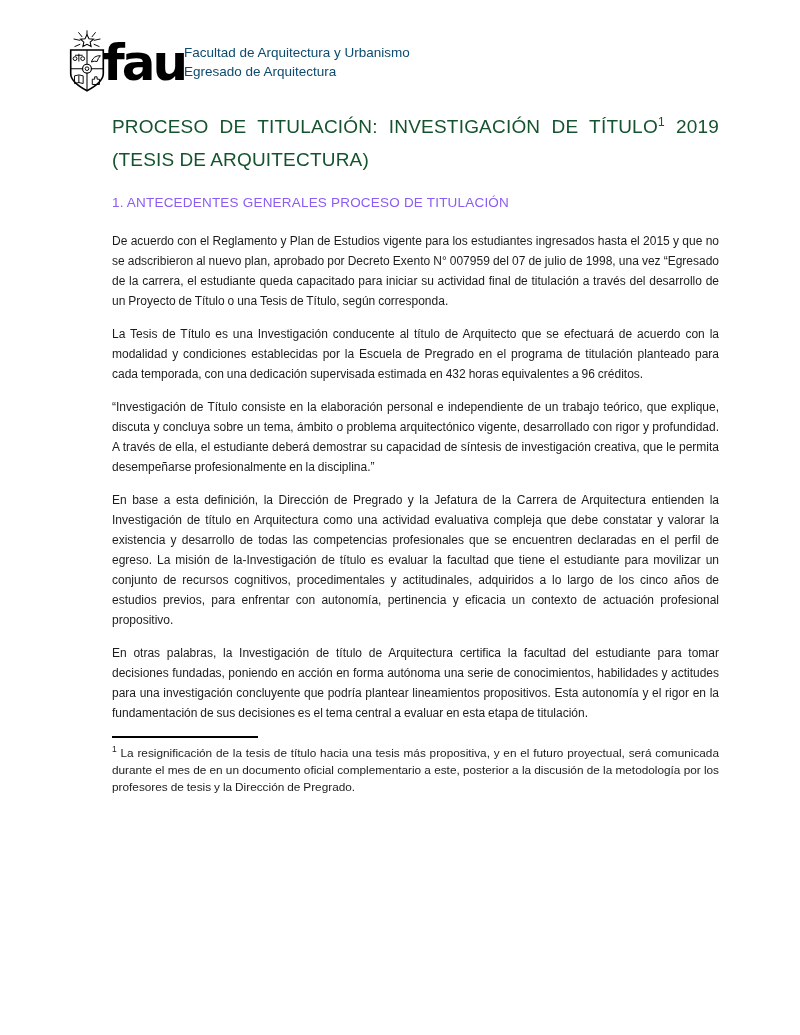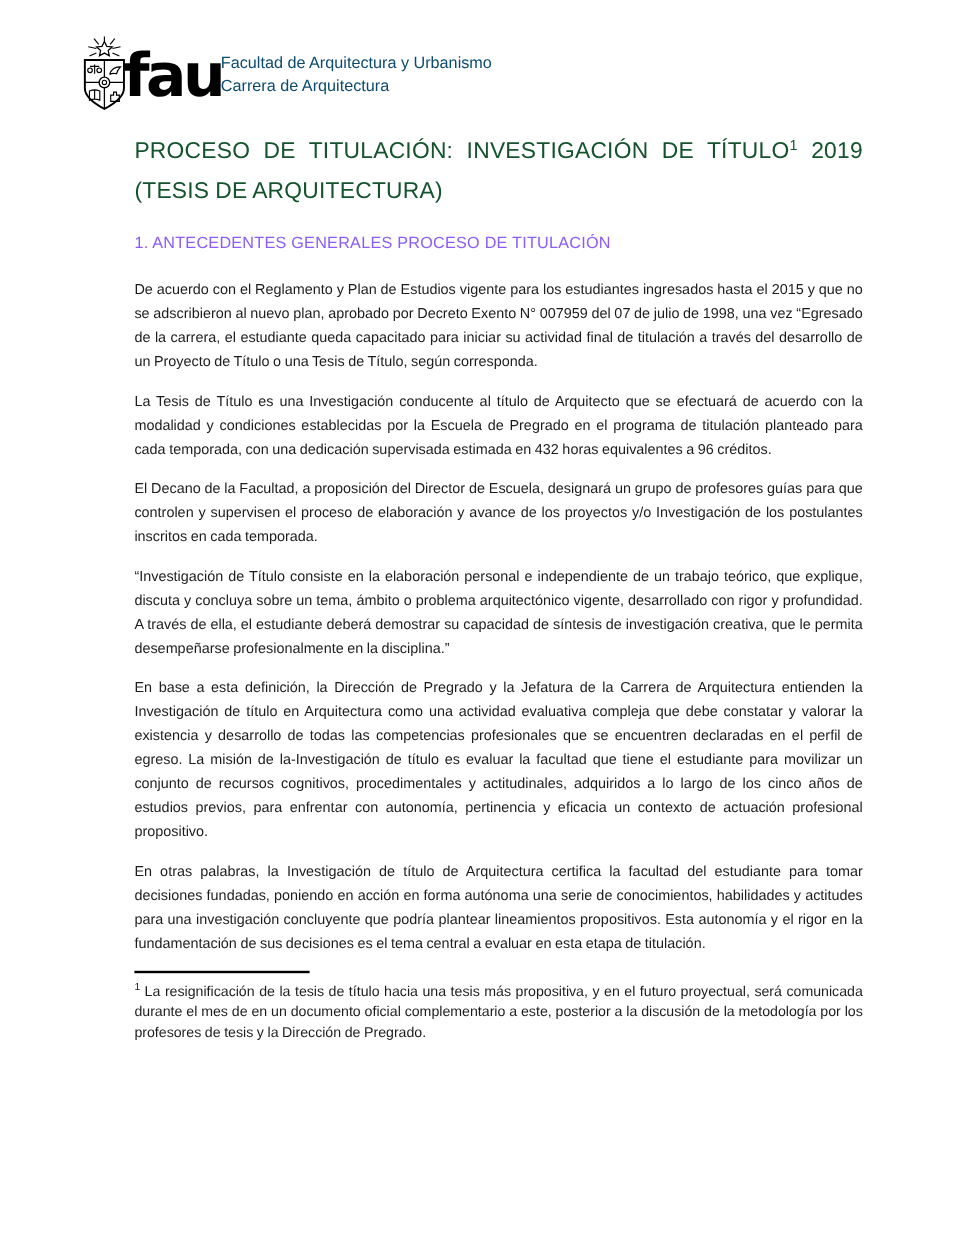--- a/index.html
+++ b/index.html
@@ -145,34 +145,33 @@
       </g>
 
       <circle cx="24" cy="41" r="4.6" fill="#fff" stroke="#000" stroke-width="1.2"></circle>
       <circle cx="24" cy="41" r="1.9" fill="none" stroke="#000" stroke-width="1"></circle>
     </svg>
 
     <div class="fau-logotype">fau</div>
 
     <div class="header-text">
       <div>Facultad de Arquitectura y Urbanismo</div>
-      <div>Carrera de Arquitectura</div>
+      <div>Egresado de Arquitectura</div>
     </div>
   </div>
 
   <div class="content">
 
     <h1 class="doc-title"><span>PROCESO DE TITULACIÓN: INVESTIGACIÓN DE TÍTULO</span><sup>1</sup> <span>2019 (TESIS DE ARQUITECTURA)</span></h1>
 
     <h2 class="section-heading">1. ANTECEDENTES GENERALES PROCESO DE TITULACIÓN</h2>
 
     <div class="body-paragraphs">
       <p>De acuerdo con el Reglamento y Plan de Estudios vigente para los estudiantes ingresados hasta el 2015 y que no se adscribieron al nuevo plan, aprobado por Decreto Exento N° 007959 del 07 de julio de 1998, una vez “Egresado de la carrera, el estudiante queda capacitado para iniciar su actividad final de titulación a través del desarrollo de un Proyecto de Título o una Tesis de Título, según corresponda.</p>
       <p>La Tesis de Título es una Investigación conducente al título de Arquitecto que se efectuará de acuerdo con la modalidad y condiciones establecidas por la Escuela de Pregrado en el programa de titulación planteado para cada temporada, con una dedicación supervisada estimada en 432 horas equivalentes a 96 créditos.</p>
-      <p>El Decano de la Facultad, a proposición del Director de Escuela, designará un grupo de profesores guías para que controlen y supervisen el proceso de elaboración y avance de los proyectos y/o Investigación de los postulantes inscritos en cada temporada.</p>
       <p>“Investigación de Título consiste en la elaboración personal e independiente de un trabajo teórico, que explique, discuta y concluya sobre un tema, ámbito o problema arquitectónico vigente, desarrollado con rigor y profundidad. A través de ella, el estudiante deberá demostrar su capacidad de síntesis de investigación creativa, que le permita desempeñarse profesionalmente en la disciplina.”</p>
       <p>En base a esta definición, la Dirección de Pregrado y la Jefatura de la Carrera de Arquitectura entienden la Investigación de título en Arquitectura como una actividad evaluativa compleja que debe constatar y valorar la existencia y desarrollo de todas las competencias profesionales que se encuentren declaradas en el perfil de egreso. La misión de la-Investigación de título es evaluar la facultad que tiene el estudiante para movilizar un conjunto de recursos cognitivos, procedimentales y actitudinales, adquiridos a lo largo de los cinco años de estudios previos, para enfrentar con autonomía, pertinencia y eficacia un contexto de actuación profesional propositivo.</p>
       <p>En otras palabras, la Investigación de título de Arquitectura certifica la facultad del estudiante para tomar decisiones fundadas, poniendo en acción en forma autónoma una serie de conocimientos, habilidades y actitudes para una investigación concluyente que podría plantear lineamientos propositivos. Esta autonomía y el rigor en la fundamentación de sus decisiones es el tema central a evaluar en esta etapa de titulación.</p>
     </div>
 
     <div class="footnote-rule"></div>
 
     <div class="footnote"><sup>1</sup> <span>La resignificación de la tesis de título hacia una tesis más propositiva, y en el futuro proyectual, será comunicada durante el mes de en un documento oficial complementario a este, posterior a la discusión de la metodología por los profesores de tesis y la Dirección de Pregrado.</span></div>
 
   </div>

